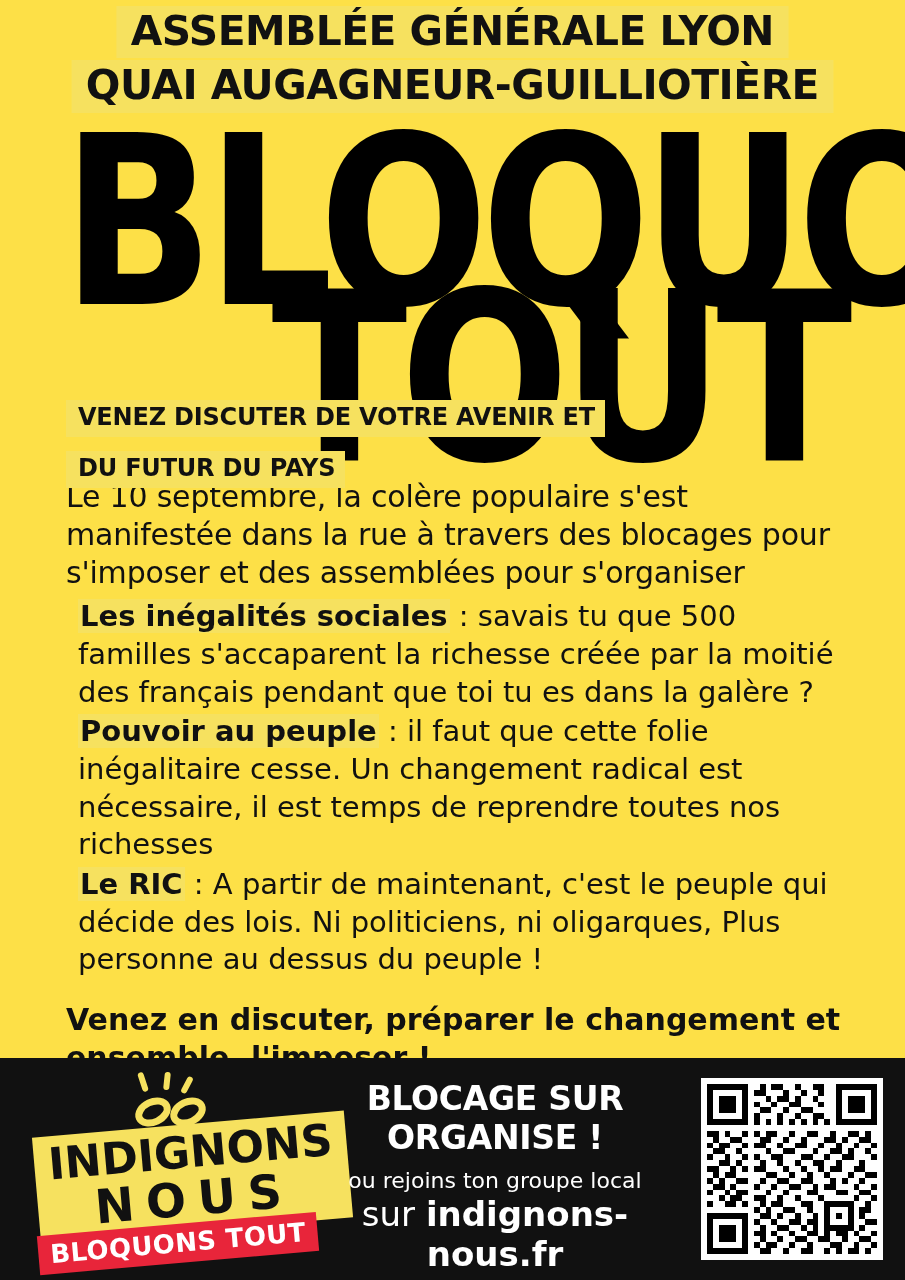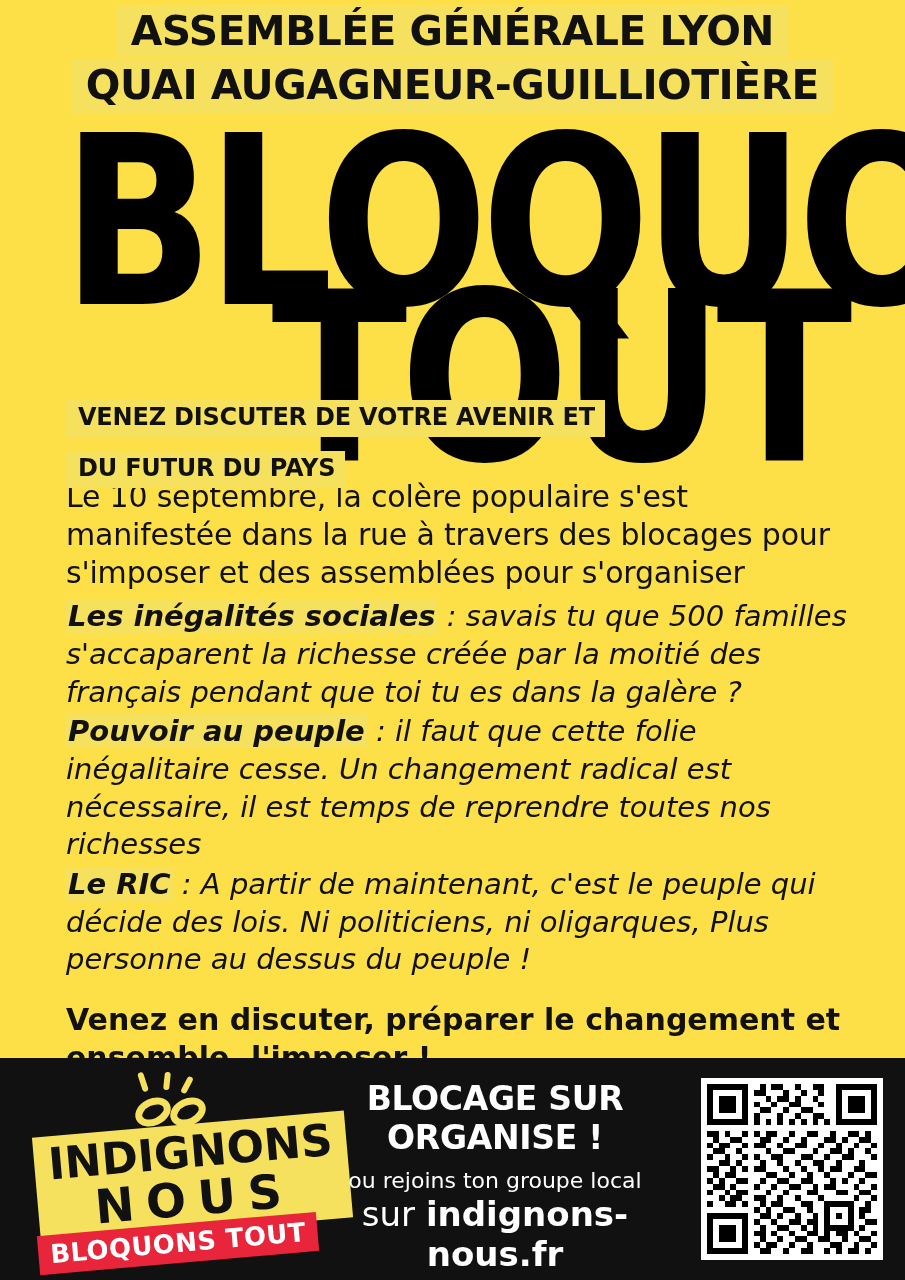--- a/index.html
+++ b/index.html
@@ -109,23 +109,22 @@
     font-weight: 400;
     font-size: 30px;
     line-height: 1.27;
     letter-spacing: -0.2px;
     margin: 0 0 6px 0;
     color: #111111;
   }
   .para {
     font-size: 29px;
     line-height: 1.3;
-    margin: 0 0 2px 0;
-    color: #111111;
-    font-style: italic;
+    margin: 0 0 2px 12px;
+    color: #111111;
   }
   .hl {
     background: #f6e15f;
     font-weight: 700;
     padding: 0 2px;
   }
   .closing {
     font-weight: 700;
     font-size: 30px;
     line-height: 1.27;

